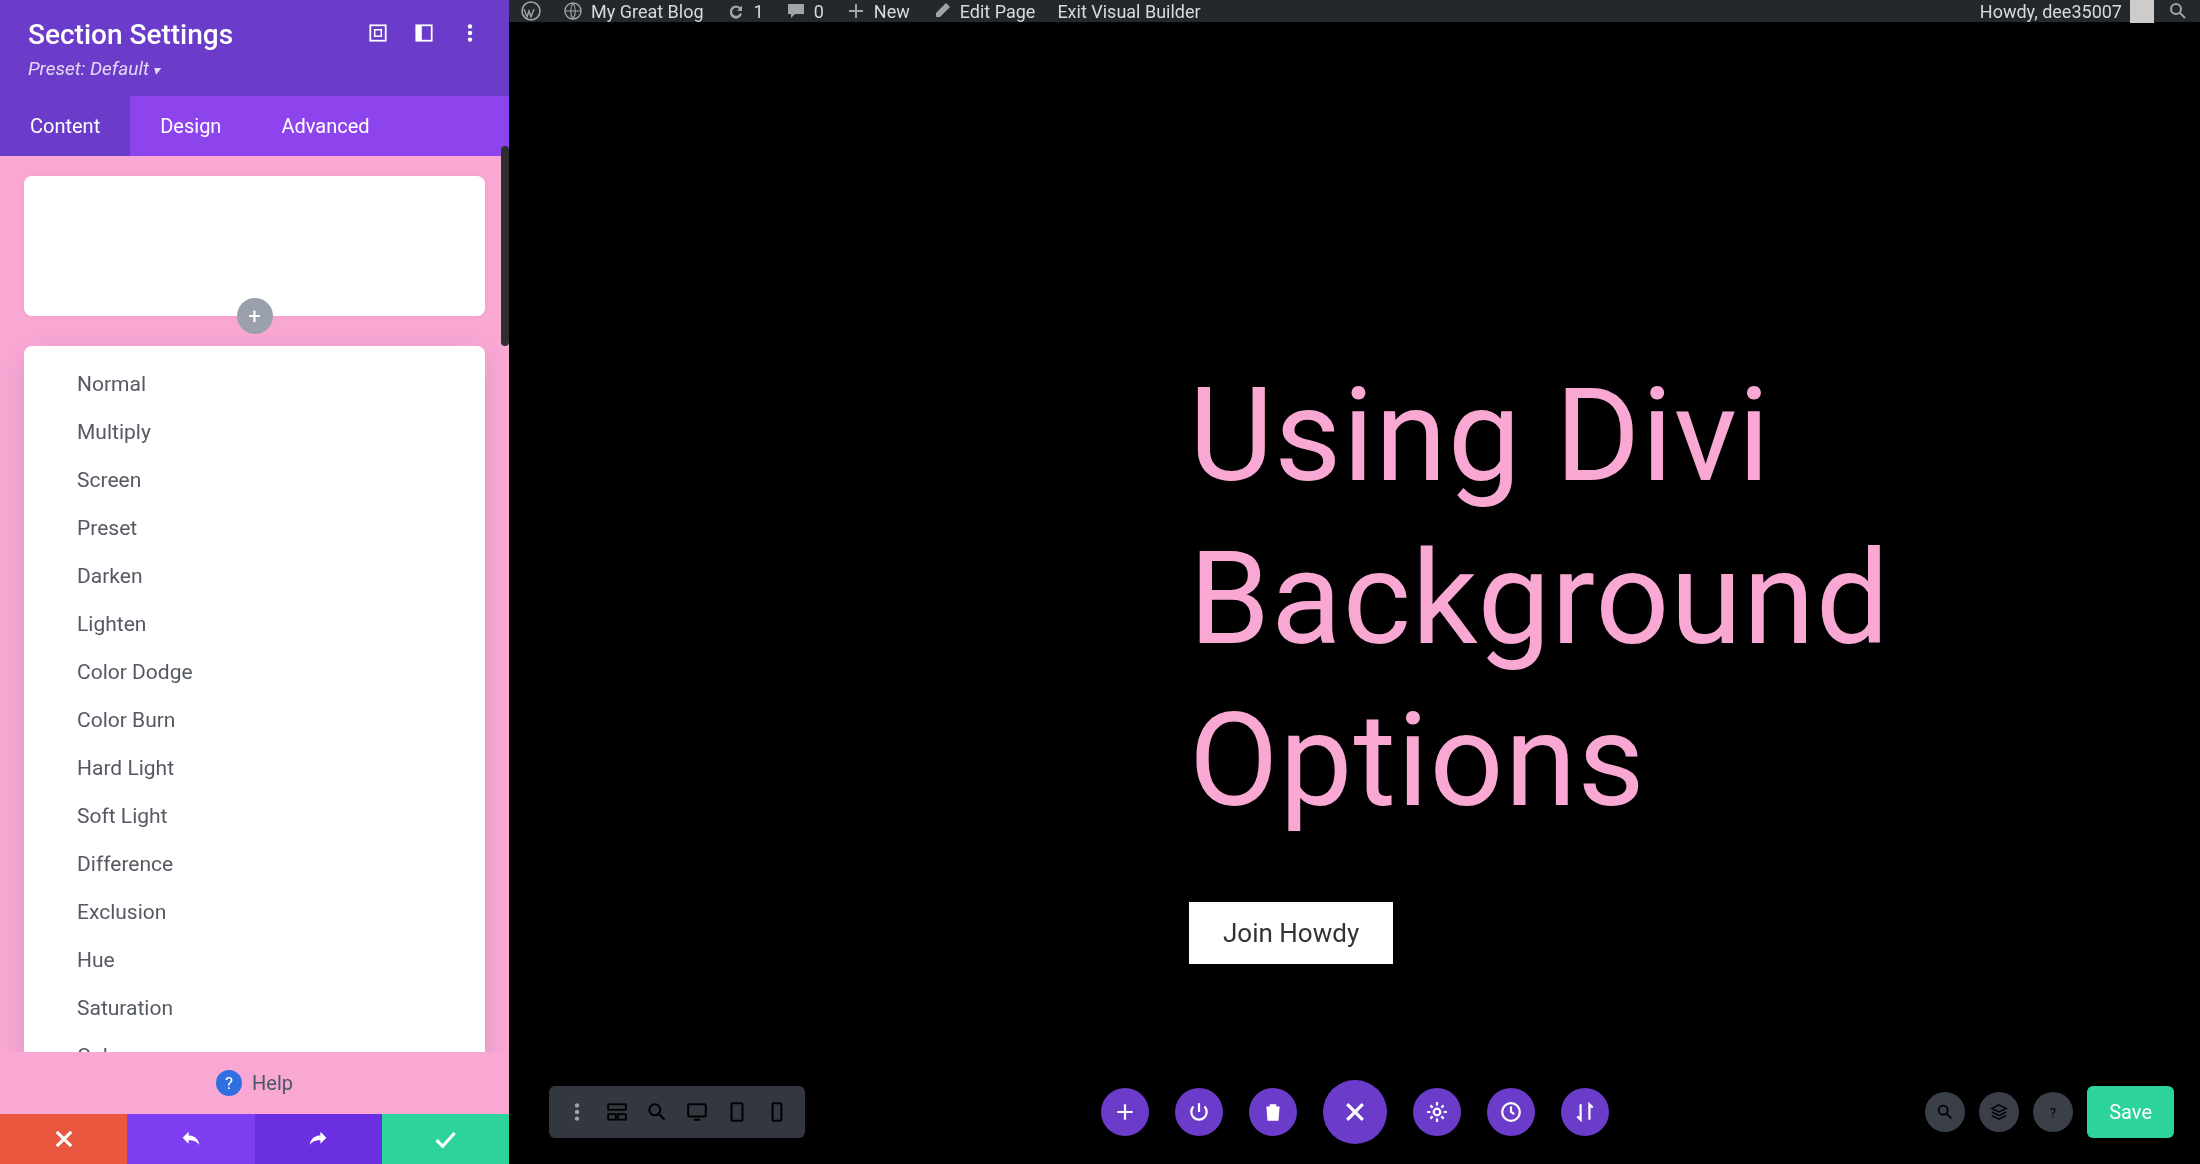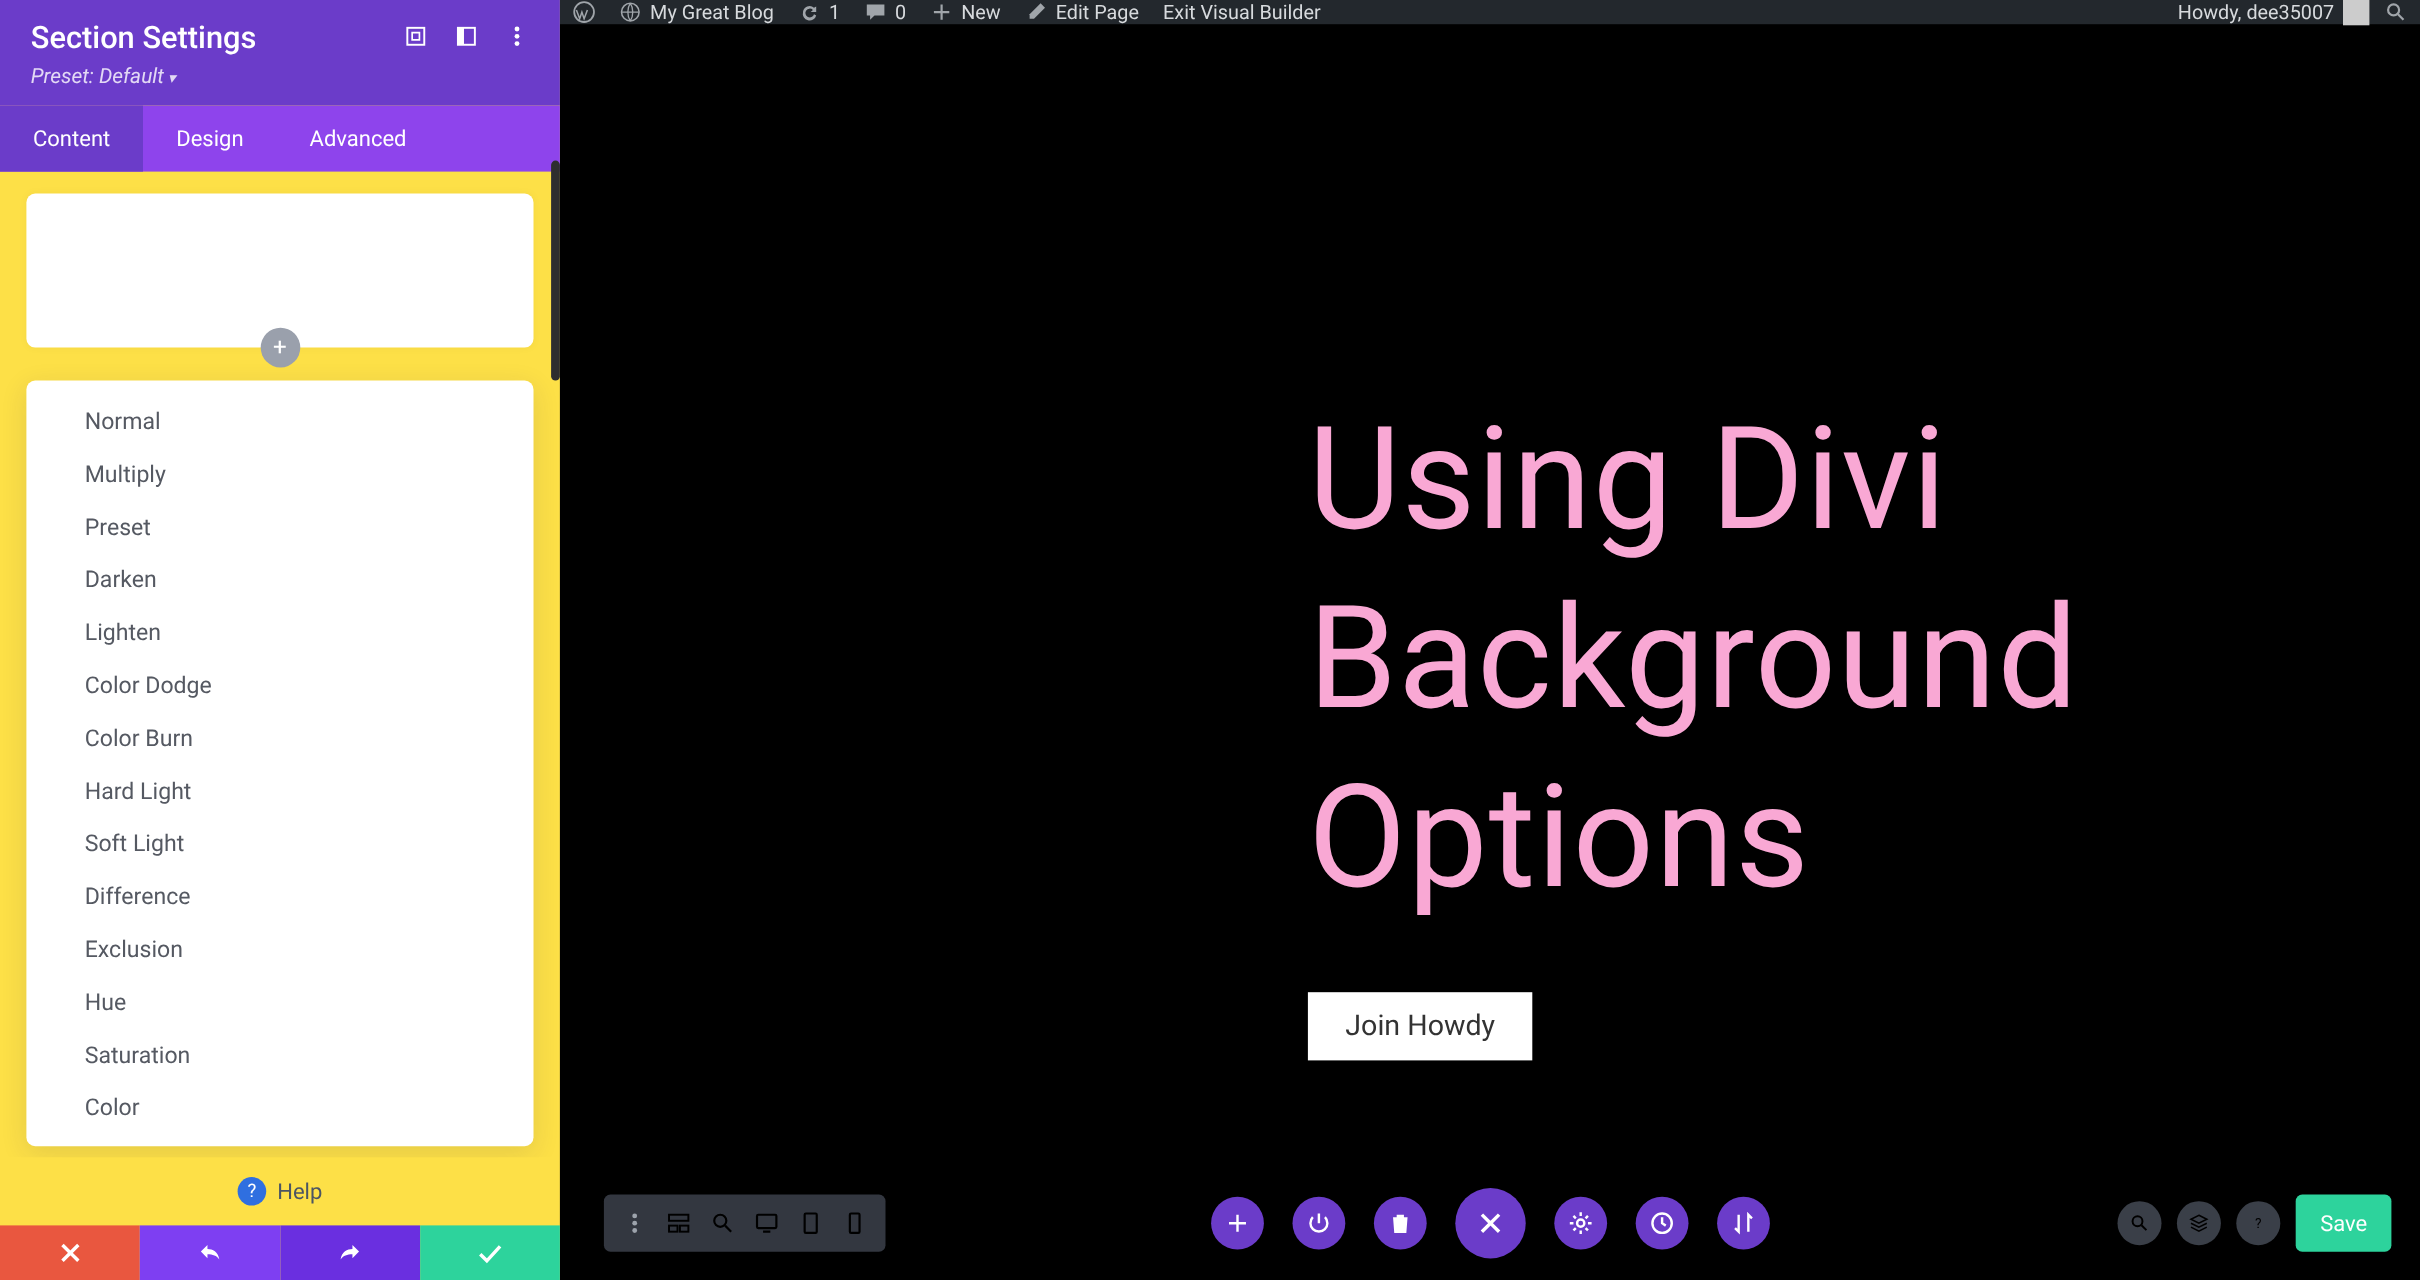--- a/index.html
+++ b/index.html
@@ -30,21 +30,21 @@
 .circ.big { width:64px; height:64px; background:#6b3cc9; }
 .circ svg { width:22px; height:22px; fill:#fff; }
 .circ.big svg { width:26px; height:26px; }
 
 .bar-group-right { position:absolute; right:26px; display:flex; align-items:center; gap:14px; }
 .rnd { width:40px; height:40px; border-radius:50%; background:#3a3f48; display:flex; align-items:center; justify-content:center; cursor:pointer; }
 .rnd svg { width:18px; height:18px; fill:#bfc5cd; }
 #save-btn { background:#2dd39c; color:#fff; border:none; border-radius:6px; padding:14px 22px; font-size:20px; cursor:pointer; }
 
 
-#sidebar { position:absolute; top:0; left:0; width:509px; bottom:0; background:#fde047; display:flex; flex-direction:column; }
+#sidebar { position:absolute; top:0; left:0; width:509px; bottom:0; background:#f9a8d4; display:flex; flex-direction:column; }
 #sb-header { background:#6b3cc9; color:#fff; padding:18px 28px 16px; }
 #sb-title { font-size:28px; font-weight:500; display:flex; align-items:center; }
 #sb-title .hdr-icons { margin-left:auto; display:flex; gap:24px; }
 #sb-title .hdr-icons span { cursor:pointer; }
 #sb-preset { font-size:19px; color:#e3d9f5; margin-top:6px; cursor:pointer;font-style:italic; }
 #sb-preset::after { content:" ▾"; font-size:14px; }
 
 #sb-tabs { display:flex; background:#8e44ec; }
 #sb-tabs .tab { flex:0 0 auto; padding:18px 30px; color:#fff; font-size:20px; cursor:pointer; }
 #sb-tabs .tab.active { background:#6b3cc9; }
@@ -271,20 +271,23 @@
       <div class="plus-circle">+</div>
     </div>
     <div class="dropdown" id="blend-dd">
         <div class="dd-item">
           <span>Normal</span>
         </div>
         <div class="dd-item">
           <span>Multiply</span>
         </div>
         <div class="dd-item">
+          <span>Screen</span>
+        </div>
+        <div class="dd-item">
           <span>Preset</span>
         </div>
         <div class="dd-item">
           <span>Darken</span>
         </div>
         <div class="dd-item">
           <span>Lighten</span>
         </div>
         <div class="dd-item">
           <span>Color Dodge</span>

